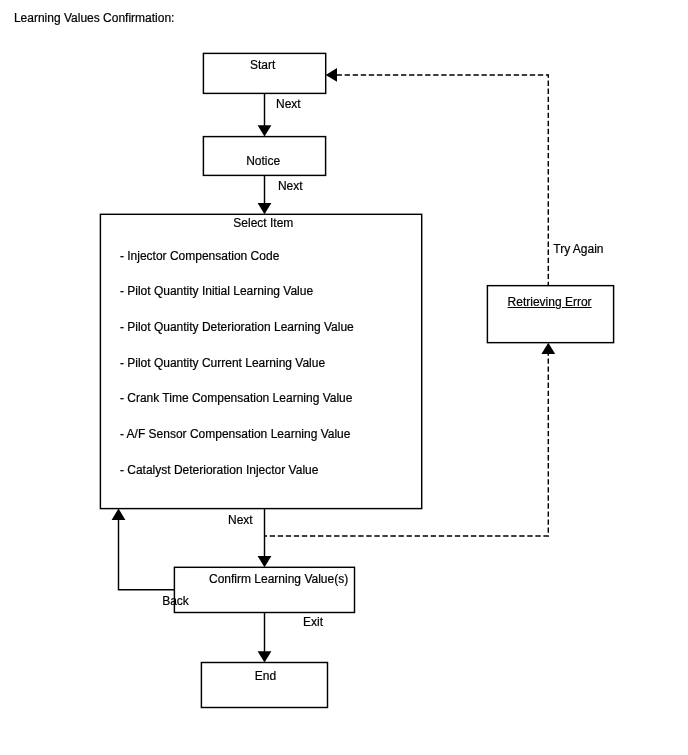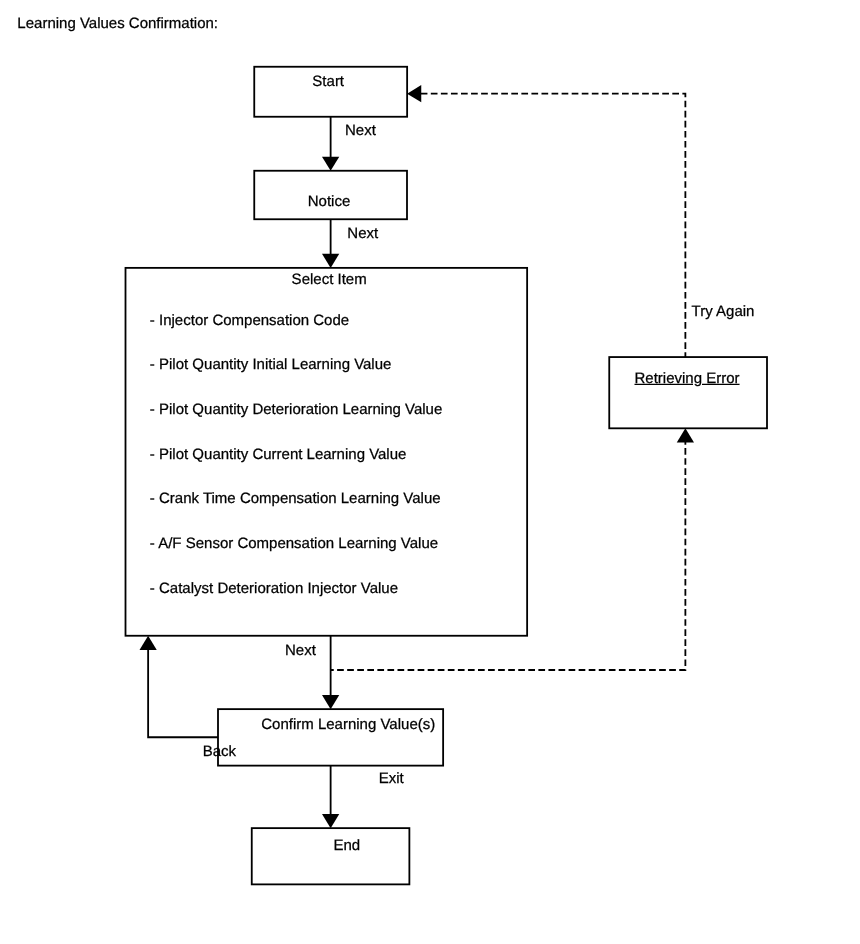--- a/index.html
+++ b/index.html
@@ -56,21 +56,21 @@
       <path d="M 548.3 285.65 L 548.3 74.9 L 336.4 74.9" fill="none" stroke="#000000" stroke-width="1.45" stroke-dasharray="5.35 2.7" stroke-dashoffset="1.5"></path>
       <polygon fill="#000000" points="325.7,74.9 337.0,68.0 337.0,81.8"></polygon>
     </g>
   </svg>
 
   <div class="t" style="left:13.9px;top:11.0px;">Learning Values Confirmation:</div>
   <div class="t" style="left:249.9px;top:58.0px;">Start</div>
   <div class="t" style="left:246.2px;top:154px;text-align:center;">Notice</div>
   <div class="t" style="left:233.3px;top:216.0px;">Select Item</div>
   <div class="t" style="left:209px;top:572.0px;">Confirm Learning Value(s)</div>
-  <div class="t" style="left:254.8px;top:669.0px;margin-left:12px;">End</div>
+  <div class="t" style="left:254.8px;top:669.0px;">End</div>
   <div class="t" style="left:507.6px;top:295.0px;text-decoration:underline;">Retrieving Error</div>
   <div class="t" style="left:276.0px;top:97.0px;">Next</div>
   <div class="t" style="left:277.9px;top:179.0px;">Next</div>
   <div class="t" style="left:228.0px;top:513.0px;">Next</div>
   <div class="t" style="left:275.0px;top:615.0px;margin-left:28px;">Exit</div>
   <div class="t" style="left:130.2px;top:594.0px;margin-left:32px;">Back</div>
   <div class="t" style="left:553.3px;top:242.0px;">Try Again</div>
 
   <div id="option-list" style="left:119.9px;top:248.8px;">
       <div class="opt" style="top: 0px;">- Injector Compensation Code</div>

